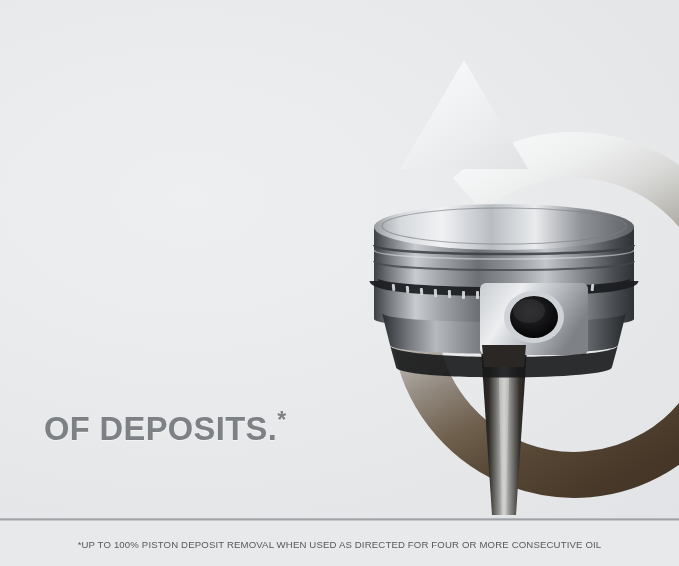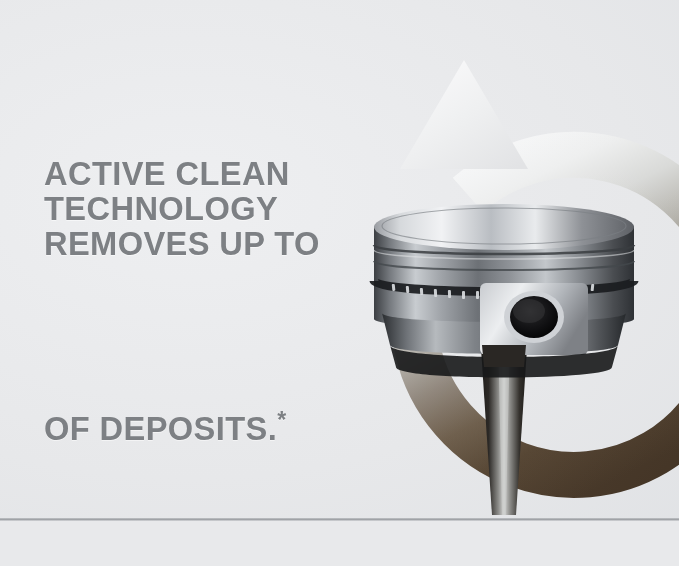--- a/index.html
+++ b/index.html
@@ -329,28 +329,24 @@
         <ellipse cx="199" cy="266" rx="16" ry="12" fill="#3a3a3c" opacity="0.5"></ellipse>
 
         <path d="M60,300 C60,316 288,316 288,300 L282,322 C282,336 66,336 66,322 Z" fill="#17181a" opacity="0.9"></path>
 
         <path d="M152,300 L196,300 L194,322 L154,322 Z" fill="#2a2724"></path>
       </g>
     </svg>
   </div>
 
 
-  <div id="headline">
-    <div class="hl-line">ACTIVE CLEAN</div>
-    <div class="hl-line">TECHNOLOGY</div>
-    <div class="hl-line">REMOVES UP TO</div>
-  </div>
 
 
   <div id="subline">
     <span>OF DEPOSITS.</span><span class="star">*</span>
   </div>
 
   <div id="divider"></div>
   <div id="footer">
+    <div class="foot-line">*UP TO 100% PISTON DEPOSIT REMOVAL WHEN USED AS DIRECTED FOR FOUR OR MORE CONSECUTIVE OIL</div>
   </div>
 
 </div>
 
 </body></html>

